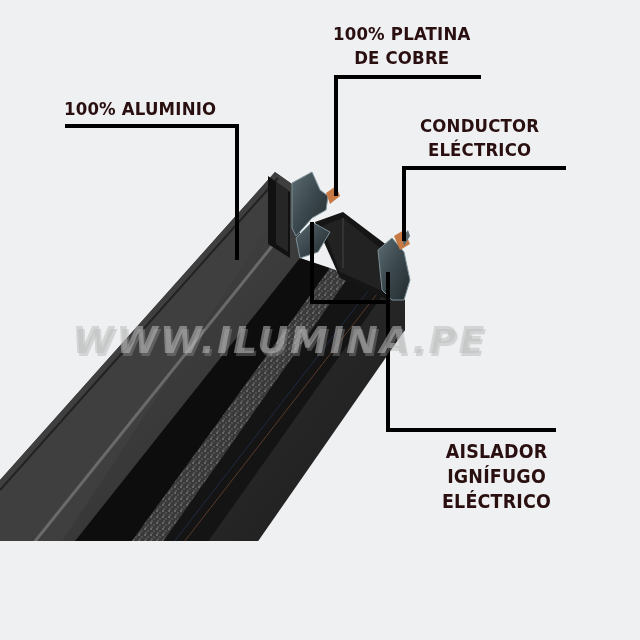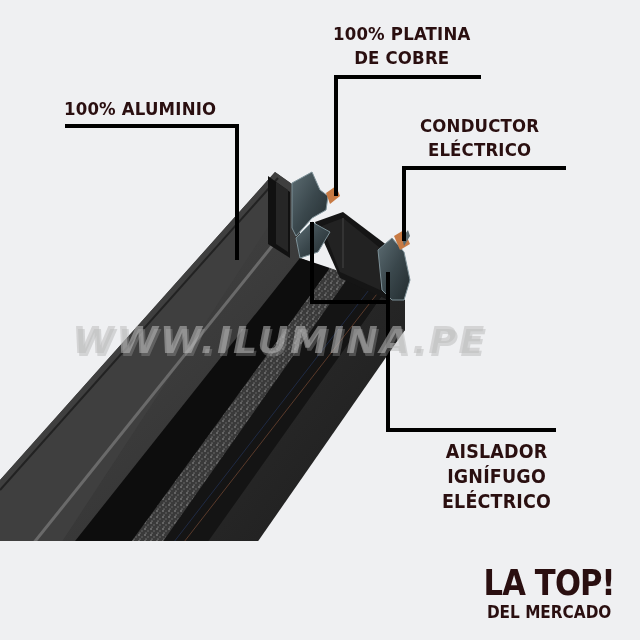--- a/index.html
+++ b/index.html
@@ -125,18 +125,14 @@
     <div>CONDUCTOR</div>
     <div>ELÉCTRICO</div>
   </div>
 
   <div class="label" style="left:442px; top:439px; line-height:25px; font-size:19px;">
     <div>AISLADOR</div>
     <div>IGNÍFUGO</div>
     <div>ELÉCTRICO</div>
   </div>
 
-  <div class="top-badge">
-    <span class="big">LA TOP!</span>
-    <span class="small">DEL MERCADO</span>
-  </div>
 
 </div>
 
 </body></html>

